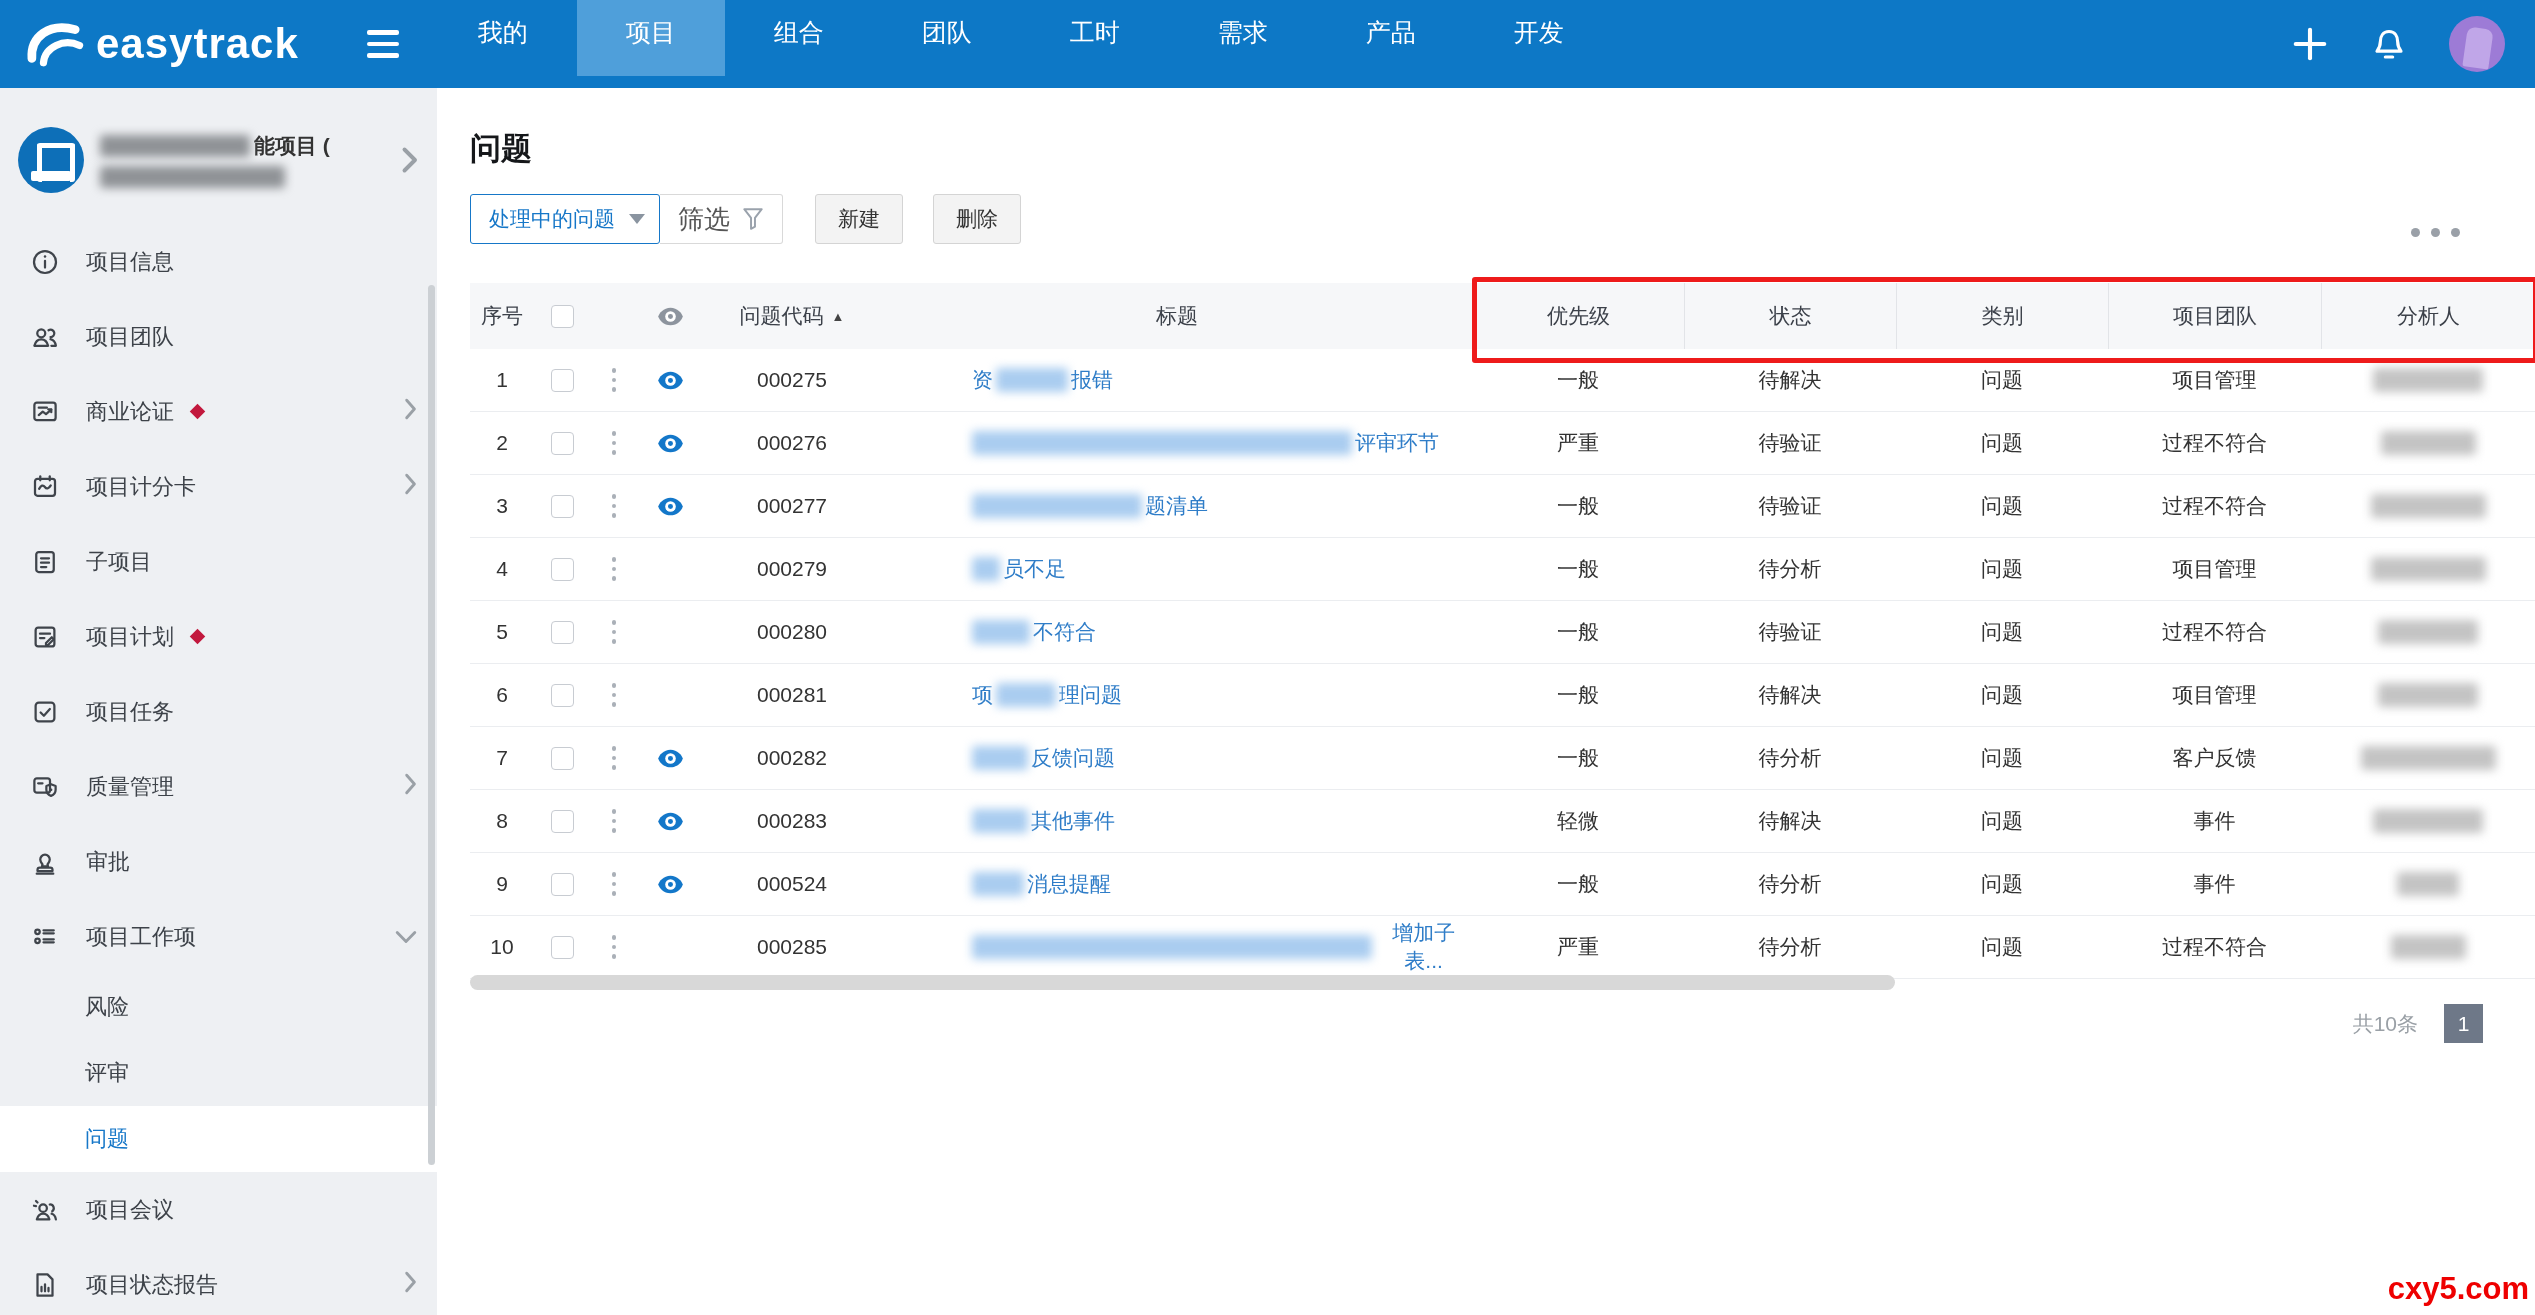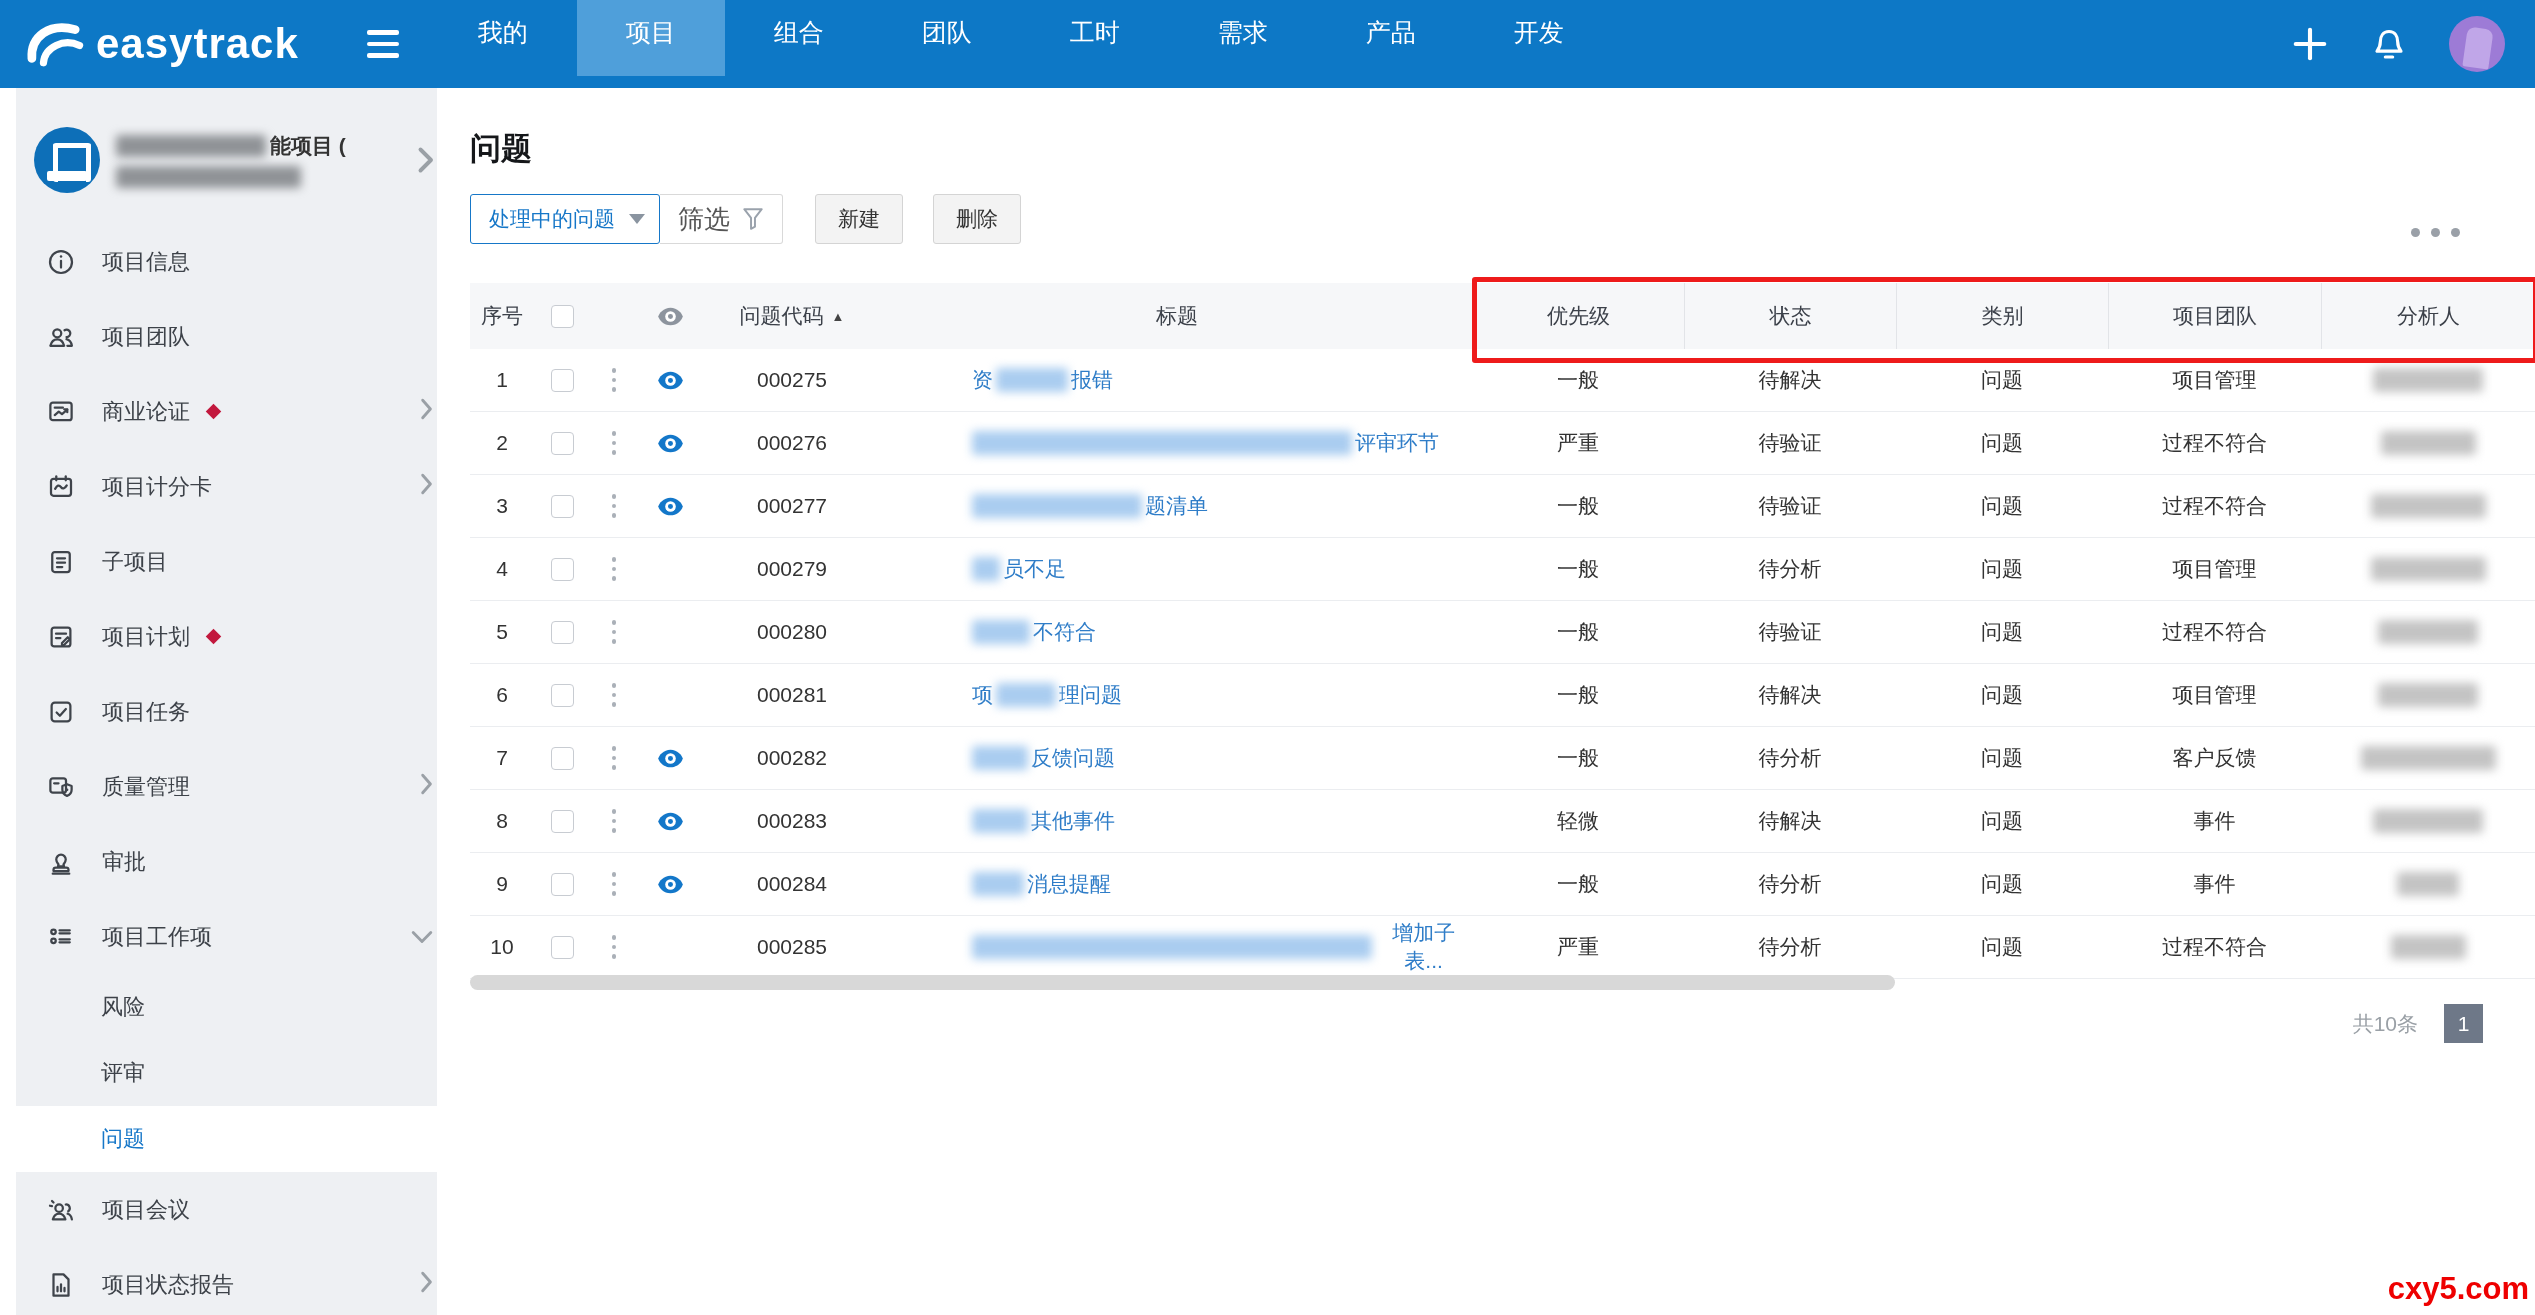--- a/index.html
+++ b/index.html
@@ -15,21 +15,21 @@
   .burger{margin-left:68px;display:flex;flex-direction:column;gap:7px;cursor:pointer;}
   .burger i{display:block;width:32px;height:4.5px;background:#fff;border-radius:2px;}
   .nav{display:flex;height:112px;margin-left:30px;}
   .nav-item{width:148px;height:88px;display:flex;align-items:center;justify-content:center;
     color:#fff;font-size:25px;cursor:pointer;}
   .nav-item.active{background:var(--active-tab);}
   .top-right{position:absolute;right:30px;top:0;height:88px;display:flex;align-items:center;gap:40px;}
   .avatar{width:56px;height:56px;border-radius:50%;background:#9d7bd6;overflow:hidden;position:relative;}
   .avatar span{position:absolute;left:16px;top:12px;width:26px;height:40px;background:#c0a6e8;border-radius:8px 8px 2px 2px;transform:rotate(8deg);}
   
-  .sidebar{position:absolute;left:16px;top:88px;width:437px;height:1227px;background:#eef0f3;}
+  .sidebar{position:absolute;left:0;top:88px;width:437px;height:1227px;background:#eef0f3;}
   .proj-head{display:flex;align-items:center;padding:24px 14px 0 18px;height:96px;position:relative;}
   .proj-avatar{width:66px;height:66px;border-radius:50%;background:#0d6fb8;flex:none;position:relative;}
   .proj-avatar b{position:absolute;left:19px;top:16px;width:28px;height:34px;border:5px solid #fff;border-bottom:none;border-radius:3px;}
   .proj-avatar u{position:absolute;left:13px;top:44px;width:40px;height:10px;background:#fff;border-radius:2px;}
   .proj-name{margin-left:16px;flex:1;}
   .proj-line{display:flex;align-items:center;gap:4px;font-size:21px;font-weight:bold;color:#333;margin:6px 0;}
   .blur{border-radius:3px;filter:blur(5px);}
   .b-dark{background:#8f9296;height:22px;}
   .proj-chev{flex:none;margin-right:4px;}
   .sb-list{margin-top:16px;}
@@ -631,21 +631,21 @@
               <i></i>
             </span>
           </div>
     <div class="c eye-c">
             <svg width="27" height="19" viewBox="0 0 26 18">
   <path d="M13 0.5C6.4 0.5 2 5.7 1.2 9c0.8 3.3 5.2 8.5 11.8 8.5S24.2 12.3 24.8 9C24 5.7 19.6 0.5 13 0.5z" fill="#1377c9"></path>
   <circle cx="13" cy="9" r="5.1" fill="#fff"></circle>
               <circle cx="13" cy="9" r="2.4" fill="#1377c9"></circle>
             </svg>
           </div>
-    <div class="c code-c">000284</div>
+    <div class="c code-c">000524</div>
     <div class="c c-title">
             <span class="blur t-blur" style="width:52px"></span>
             <span>消息提醒</span>
           </div>
     <div class="c">一般</div>
     <div class="c">待分析</div>
     <div class="c">问题</div>
     <div class="c">事件</div>
     <div class="c">
             <span class="blur a-blur" style="width:62px"></span>

